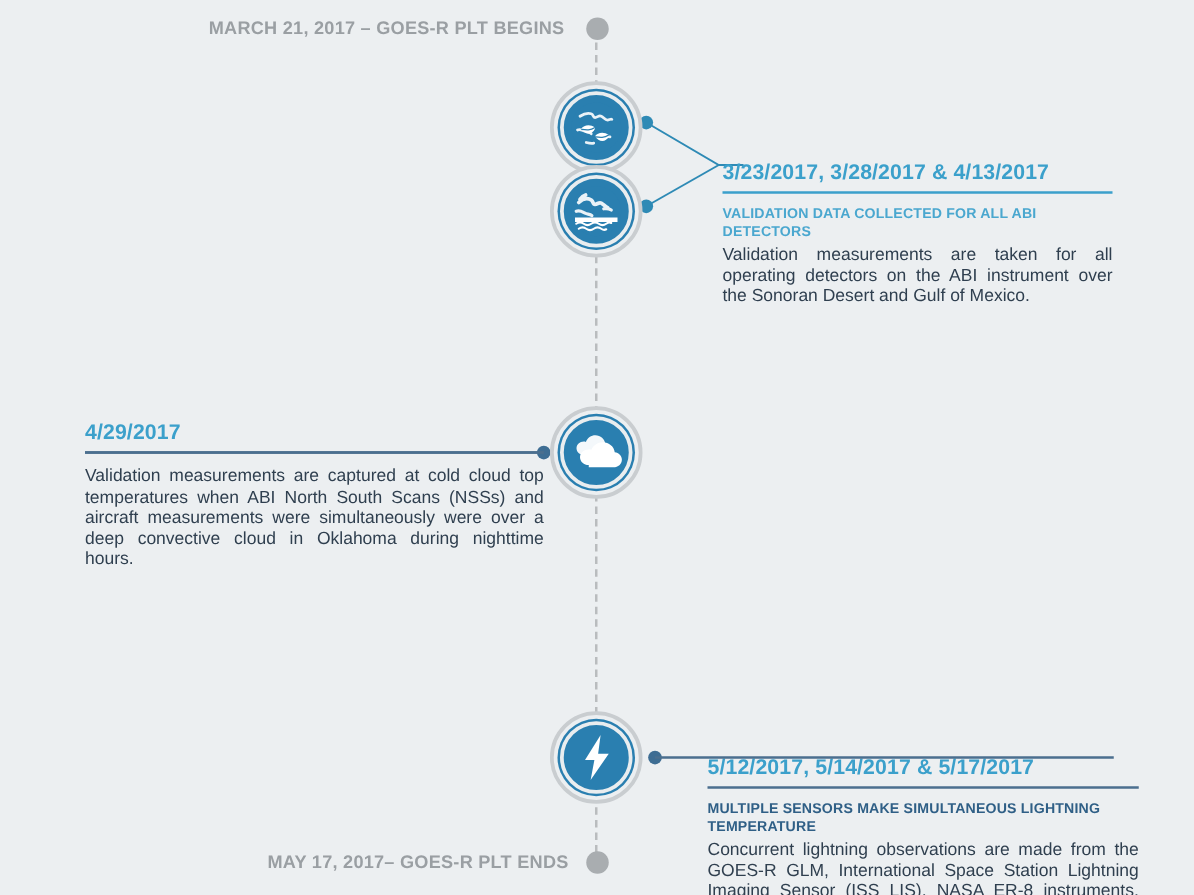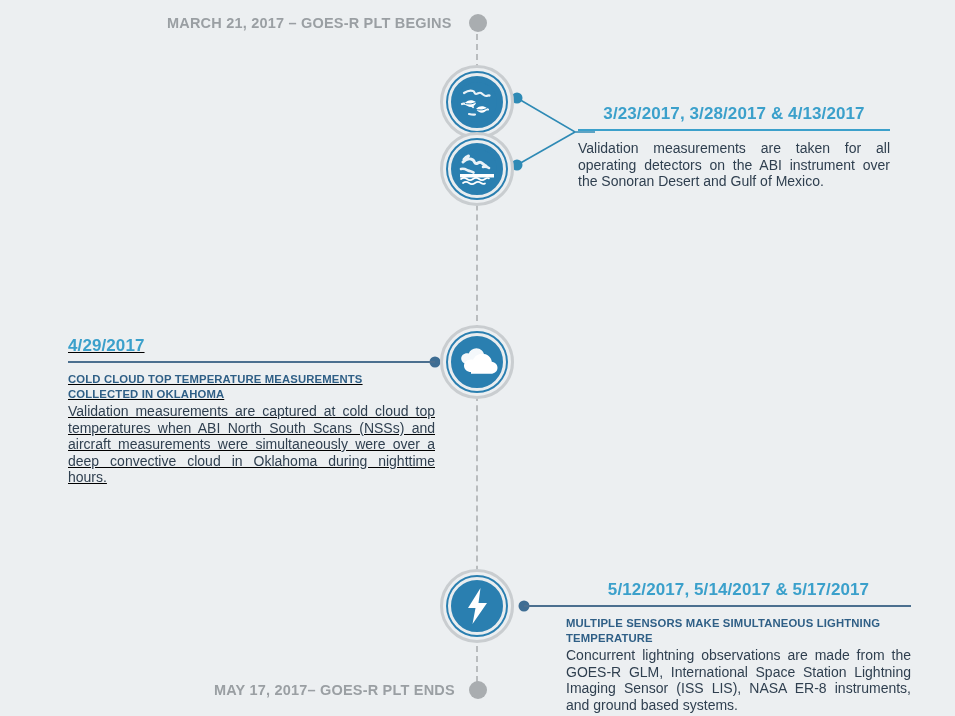--- a/index.html
+++ b/index.html
@@ -122,21 +122,21 @@
   }
   .block .headline.light { color: #4aa7cf; }
   .block .headline.dark { color: #2f5f86; }
   .block .body {
     font-size: 14px;
     line-height: 16.5px;
     color: #2f3f4f;
     text-align: justify;
     margin: 0;
   }
-  .block.right-side .date { text-align: center; }
+  .block.right-side .date { text-align: left; margin-top: 24px; }
   .block.left-side .date  { text-align: left; }
 </style>
 </head>
 <body>
 
 <div id="stage">
 
   <div class="spine"></div>
   <div class="spine-cap top"></div>
   <div class="spine-cap bottom"></div>
@@ -193,27 +193,27 @@
     <div class="disc">
       <svg width="40" height="44" viewBox="0 0 40 44">
         <path d="M23.5 4 11 24h7.5L15.5 40 30 19h-8.5z" fill="#ffffff"></path>
       </svg>
     </div>
   </div>
 
   <div class="block right-side" style="left:578px; top:104px; width:312px;">
     <div class="date">3/23/2017, 3/28/2017 &amp; 4/13/2017</div>
     <div class="rule light"></div>
+    <div class="headline light">VALIDATION DATA COLLECTED FOR ALL ABI DETECTORS</div>
     <div class="body">Validation measurements are taken for all operating detectors on the ABI instrument over the Sonoran Desert and Gulf of Mexico.</div>
   </div>
 
-  <div class="block left-side" style="left:68px; top:336px; width:367px;text-decoration:underline;">
+  <div class="block left-side" style="left:68px; top:336px; width:367px;">
     <div class="date">4/29/2017</div>
     <div class="rule"></div>
-    <div class="headline dark">COLD CLOUD TOP TEMPERATURE MEASUREMENTS COLLECTED IN OKLAHOMA</div>
     <div class="body">Validation measurements are captured at cold cloud top temperatures when ABI North South Scans (NSSs) and aircraft measurements were simultaneously were over a deep convective cloud in Oklahoma during nighttime hours.</div>
   </div>
 
   <div class="block right-side" style="left:566px; top:580px; width:345px;">
     <div class="date">5/12/2017, 5/14/2017 &amp; 5/17/2017</div>
     <div class="rule"></div>
     <div class="headline dark">MULTIPLE SENSORS MAKE SIMULTANEOUS LIGHTNING TEMPERATURE</div>
     <div class="body">Concurrent lightning observations are made from the GOES-R GLM, International Space Station Lightning Imaging Sensor (ISS LIS), NASA ER-8 instruments, and ground based systems.</div>
   </div>
 

